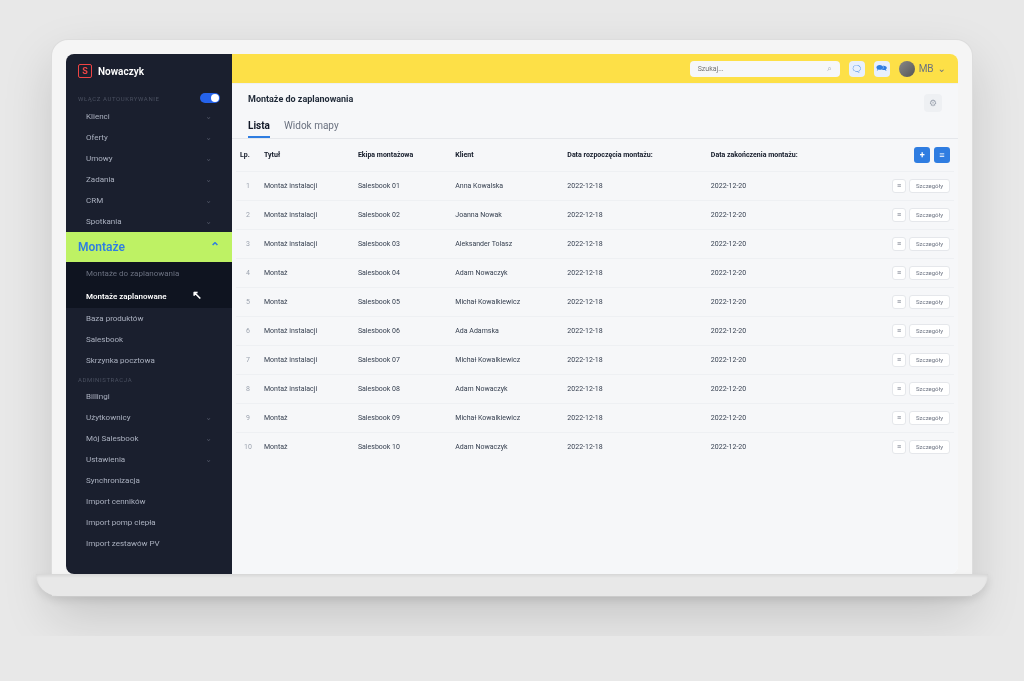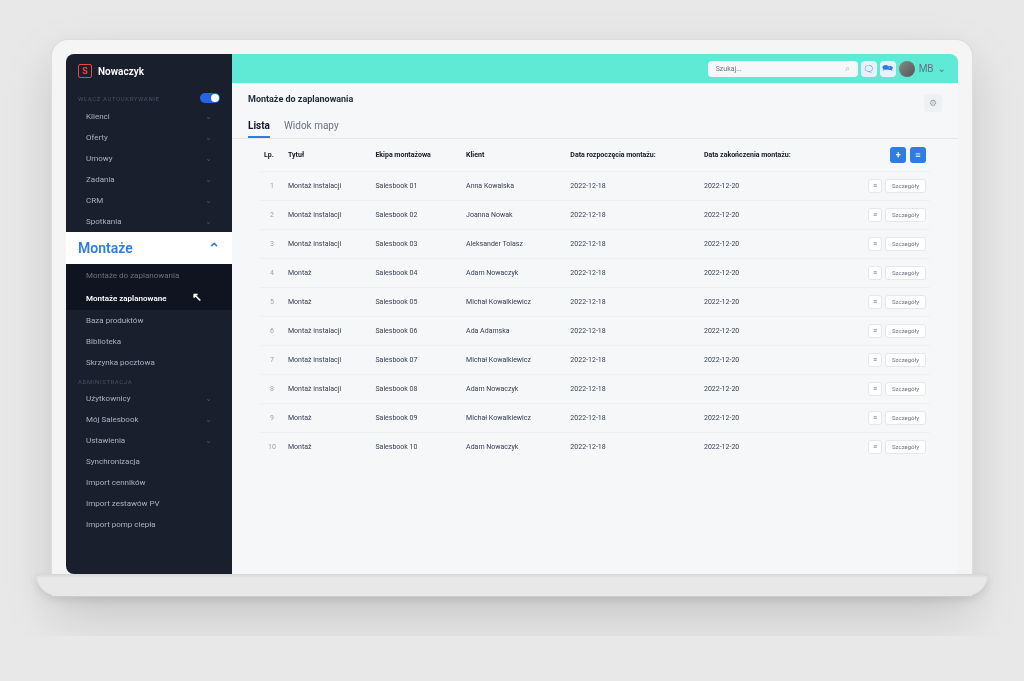--- a/index.html
+++ b/index.html
@@ -9,40 +9,40 @@
 .base{background:#e8e8e8;height:22px;border-radius:0 0 40px 40px;box-shadow:inset 0 2px 3px rgba(0,0,0,.08),0 4px 8px rgba(0,0,0,.1);margin:0 -30px}
 .sidebar{width:166px;background:#1a1f2e;color:#8a8f9e;font-size:8px;display:flex;flex-direction:column;overflow:hidden}
 .logo{display:flex;align-items:center;gap:6px;padding:10px 12px;color:#fff;font-weight:600;font-size:10px}
 .logo-mark{width:14px;height:14px;border:1.5px solid #ef4444;border-radius:2px;display:flex;align-items:center;justify-content:center;color:#ef4444;font-size:9px;font-weight:700}
 .sb-label{padding:5px 12px 3px;font-size:6px;letter-spacing:.6px;text-transform:uppercase;color:#4a5060;display:flex;align-items:center;justify-content:space-between}
 .toggle{width:20px;height:10px;background:#2563eb;border-radius:5px;position:relative}
 .toggle::after{content:'';position:absolute;right:1px;top:1px;width:8px;height:8px;background:#fff;border-radius:50%}
 .sb-item{padding:6px 20px;display:flex;justify-content:space-between;align-items:center;cursor:pointer;color:#aab0bf}
 .sb-item .chev{font-size:8px;color:#4a5060}
 .submenu{background:#0f1420;margin-left:-28px;padding-left:28px}
-.sub-head{background:#ffffff;color:#2f7de1;font-weight:600;padding:8px 12px;display:flex;justify-content:space-between;align-items:center;font-size:14px}
+.sub-head{background:#bef264;color:#2f7de1;font-weight:600;padding:8px 12px;display:flex;justify-content:space-between;align-items:center;font-size:12px}
 .sub-head .chev{color:#2f7de1}
 .sub-item{padding:7px 12px 7px 20px;color:#6b7180;font-size:8px;cursor:pointer}
 .sub-item.active{color:#fff;font-weight:600;position:relative}
 .cursor{position:absolute;right:30px;top:3px;font-size:12px;color:#fff}
 .main{flex:1;background:#f6f7f9;display:flex;flex-direction:column;overflow:hidden}
-.topbar{height:30px;display:flex;align-items:center;justify-content:flex-end;gap:3px;padding:0 12px;background:#5eead4;border-bottom:1px solid #eef0f3}
+.topbar{height:30px;display:flex;align-items:center;justify-content:flex-end;gap:9px;padding:0 12px;background:#fde047;border-bottom:1px solid #eef0f3}
 .search{display:flex;align-items:center;background:#f6f7f9;border-radius:4px;padding:3px 8px;font-size:7px;color:#9ca3af;width:150px}
 .search input{border:none;background:none;outline:none;font-size:7px;flex:1}
 .sicon{font-size:8px;color:#9ca3af}
 .hicon{width:16px;height:16px;border-radius:4px;display:flex;align-items:center;justify-content:center;font-size:9px;color:#2f7de1;background:#e8f0fd;position:relative}
 .avatar{width:16px;height:16px;border-radius:50%;background:linear-gradient(135deg,#888,#555)}
 .user{display:flex;align-items:center;gap:4px;font-size:10px;color:#6b7280}
 .pg-head{padding:10px 16px 0;display:flex;justify-content:space-between;align-items:flex-start}
 .pg-title{font-size:9px;font-weight:700;color:#1f2937}
 .gear{width:18px;height:18px;border-radius:4px;display:flex;align-items:center;justify-content:center;font-size:9px;color:#9ca3af;background:#eef0f3}
 .tabs{display:flex;gap:14px;padding:8px 16px 0;border-bottom:1px solid #e5e7eb;font-size:10px}
 .tab{padding-bottom:5px;color:#6b7280;cursor:pointer}
 .tab.active{color:#111827;font-weight:700;border-bottom:2px solid #2f7de1}
-.content{flex:1;padding:0 28px 10px;overflow:auto;font-size:7px}
+.content{flex:1;padding:0 4px 10px;overflow:auto;font-size:7px}
 table{width:100%;border-collapse:collapse}
 th{text-align:left;font-size:7px;font-weight:700;color:#111827;padding:8px 4px}
 .th-actions{text-align:right}
 .addbtn{display:inline-flex;width:16px;height:16px;background:#2f7de1;color:#fff;border-radius:3px;align-items:center;justify-content:center;font-size:9px;margin-left:2px}
 tbody tr{border-top:1px solid #eef0f3}
 td{padding:7px 4px;color:#374151;font-size:7px}
 td.lp{color:#9ca3af;text-align:center;width:24px}
 .row-act{display:flex;gap:3px;justify-content:flex-end}
 .ibtn{width:14px;height:14px;border:1px solid #e5e7eb;border-radius:3px;display:flex;align-items:center;justify-content:center;font-size:7px;color:#6b7280;background:#fff}
 .detbtn{border:1px solid #e5e7eb;border-radius:3px;padding:2px 6px;font-size:6px;color:#6b7280;background:#fff}
@@ -101,51 +101,54 @@
             <div class="sub-item">Montaże do zaplanowania</div>
             <div class="sub-item active">Montaże zaplanowane<span class="cursor">↖</span></div>
           </div>
     </div>
 
     <div id="sb-g2">
           <div class="sb-item">
             <span>Baza produktów</span>
           </div>
           <div class="sb-item">
-            <span>Biblioteka</span>
+            <span>Salesbook</span>
           </div>
           <div class="sb-item">
             <span>Skrzynka pocztowa</span>
           </div>
         </div>
     <div class="sb-label">ADMINISTRACJA</div>
     <div id="sb-admin">
           <div class="sb-item">
+            <span>Billingi</span>
+          </div>
+          <div class="sb-item">
             <span>Użytkownicy</span>
             <span class="chev">⌄</span>
           </div>
           <div class="sb-item">
             <span>Mój Salesbook</span>
             <span class="chev">⌄</span>
           </div>
           <div class="sb-item">
             <span>Ustawienia</span>
             <span class="chev">⌄</span>
           </div>
           <div class="sb-item">
             <span>Synchronizacja</span>
           </div>
           <div class="sb-item">
             <span>Import cenników</span>
           </div>
           <div class="sb-item">
+            <span>Import pomp ciepła</span>
+          </div>
+          <div class="sb-item">
             <span>Import zestawów PV</span>
-          </div>
-          <div class="sb-item">
-            <span>Import pomp ciepła</span>
           </div>
           <div class="sb-item"></div>
         </div>
   </aside>
 
   <main class="main">
     <div class="topbar">
       <div class="search">
         <input placeholder="Szukaj..." style="">
         <span class="sicon">⌕</span>

